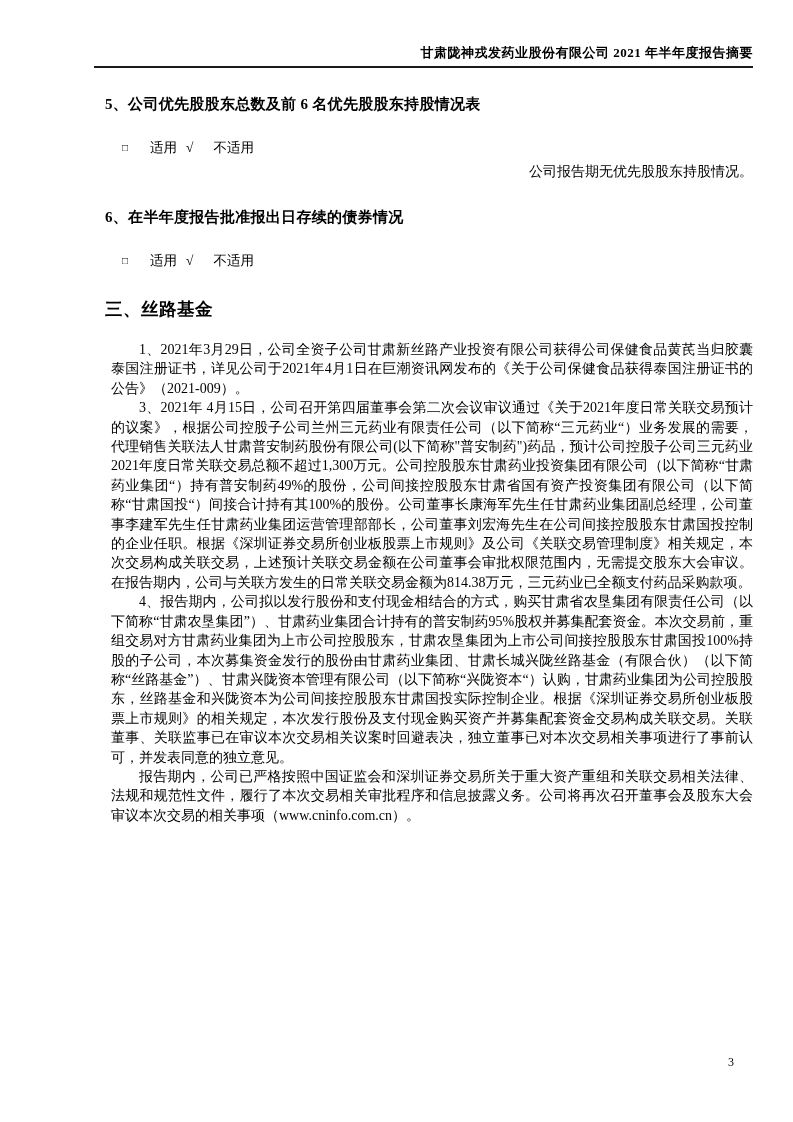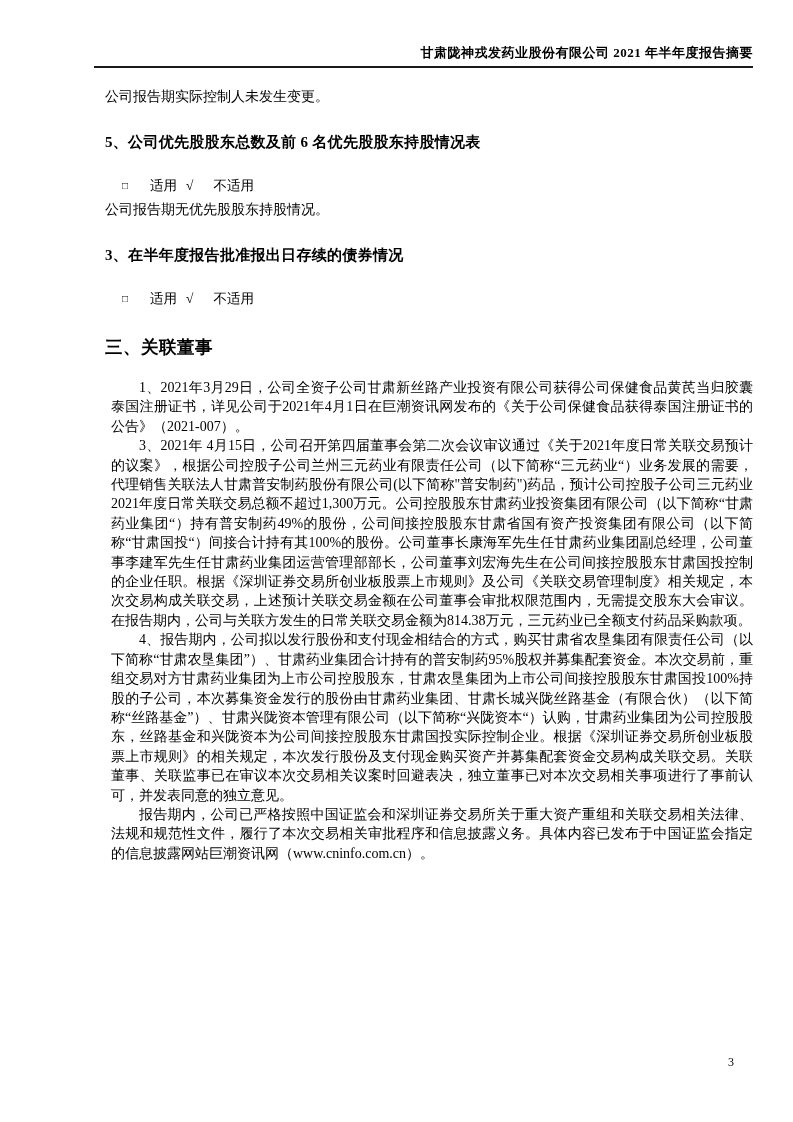--- a/index.html
+++ b/index.html
@@ -48,21 +48,21 @@
     line-height: 17px;
     font-family: Liberation Serif, serif;
   }
   .chk-box {
     font-size: 10px;
     display: inline-block;
     transform: translateY(-1px);
     margin-right: 5px;
   }
   .chk-mark { margin: 0 3px 0 9px; }
-  .tight { margin-top: 6px; }
+  .tight { margin-top: 6px; text-align: right; }
   .h-major {
     font-size: 17.5px;
     font-weight: bold;
     margin: 28px 0 0 11px;
     line-height: 22px;
     letter-spacing: 0.5px;
   }
   .paragraphs {
     margin-top: 20px;
     font-size: 14px;
@@ -85,38 +85,37 @@
 <body>
 
 <div class="page">
 
   <div class="header">
     <div class="header-title">甘肃陇神戎发药业股份有限公司 2021 年半年度报告摘要</div>
   </div>
 
   <main class="content">
 
-    <p class="plain sub note-line">公司报告期实际控制人未发生变更。</p>
 
     <h2 class="h-num">5、公司优先股股东总数及前 6 名优先股股东持股情况表</h2>
 
     <p class="applicability"><span class="chk-box">□</span><span>适用</span><span class="chk-mark">√</span><span>不适用</span></p>
 
     <p class="plain sub tight">公司报告期无优先股股东持股情况。</p>
 
-    <h2 class="h-num">3、在半年度报告批准报出日存续的债券情况</h2>
+    <h2 class="h-num">6、在半年度报告批准报出日存续的债券情况</h2>
 
     <p class="applicability"><span class="chk-box">□</span><span>适用</span><span class="chk-mark">√</span><span>不适用</span></p>
 
-    <h1 class="h-major">三、关联董事</h1>
+    <h1 class="h-major">三、丝路基金</h1>
 
     <div class="paragraphs">
-      <p class="para">1、2021年3月29日，公司全资子公司甘肃新丝路产业投资有限公司获得公司保健食品黄芪当归胶囊泰国注册证书，详见公司于2021年4月1日在巨潮资讯网发布的《关于公司保健食品获得泰国注册证书的公告》（2021-007）。</p>
+      <p class="para">1、2021年3月29日，公司全资子公司甘肃新丝路产业投资有限公司获得公司保健食品黄芪当归胶囊泰国注册证书，详见公司于2021年4月1日在巨潮资讯网发布的《关于公司保健食品获得泰国注册证书的公告》（2021-009）。</p>
       <p class="para">3、2021年 4月15日，公司召开第四届董事会第二次会议审议通过《关于2021年度日常关联交易预计的议案》，根据公司控股子公司兰州三元药业有限责任公司（以下简称“三元药业“）业务发展的需要，代理销售关联法人甘肃普安制药股份有限公司(以下简称"普安制药")药品，预计公司控股子公司三元药业 2021年度日常关联交易总额不超过1,300万元。公司控股股东甘肃药业投资集团有限公司（以下简称“甘肃药业集团“）持有普安制药49%的股份，公司间接控股股东甘肃省国有资产投资集团有限公司（以下简称“甘肃国投“）间接合计持有其100%的股份。公司董事长康海军先生任甘肃药业集团副总经理，公司董事李建军先生任甘肃药业集团运营管理部部长，公司董事刘宏海先生在公司间接控股股东甘肃国投控制的企业任职。根据《深圳证券交易所创业板股票上市规则》及公司《关联交易管理制度》相关规定，本次交易构成关联交易，上述预计关联交易金额在公司董事会审批权限范围内，无需提交股东大会审议。在报告期内，公司与关联方发生的日常关联交易金额为814.38万元，三元药业已全额支付药品采购款项。</p>
       <p class="para">4、报告期内，公司拟以发行股份和支付现金相结合的方式，购买甘肃省农垦集团有限责任公司（以下简称“甘肃农垦集团”）、甘肃药业集团合计持有的普安制药95%股权并募集配套资金。本次交易前，重组交易对方甘肃药业集团为上市公司控股股东，甘肃农垦集团为上市公司间接控股股东甘肃国投100%持股的子公司，本次募集资金发行的股份由甘肃药业集团、甘肃长城兴陇丝路基金（有限合伙）（以下简称“丝路基金”）、甘肃兴陇资本管理有限公司（以下简称“兴陇资本“）认购，甘肃药业集团为公司控股股东，丝路基金和兴陇资本为公司间接控股股东甘肃国投实际控制企业。根据《深圳证券交易所创业板股票上市规则》的相关规定，本次发行股份及支付现金购买资产并募集配套资金交易构成关联交易。关联董事、关联监事已在审议本次交易相关议案时回避表决，独立董事已对本次交易相关事项进行了事前认可，并发表同意的独立意见。</p>
-      <p class="para">报告期内，公司已严格按照中国证监会和深圳证券交易所关于重大资产重组和关联交易相关法律、法规和规范性文件，履行了本次交易相关审批程序和信息披露义务。具体内容已发布于中国证监会指定的信息披露网站巨潮资讯网（www.cninfo.com.cn）。</p>
+      <p class="para">报告期内，公司已严格按照中国证监会和深圳证券交易所关于重大资产重组和关联交易相关法律、法规和规范性文件，履行了本次交易相关审批程序和信息披露义务。公司将再次召开董事会及股东大会审议本次交易的相关事项（www.cninfo.com.cn）。</p>
     </div>
 
   </main>
 
   <div class="page-number">3</div>
 
 </div>
 
 </body></html>

